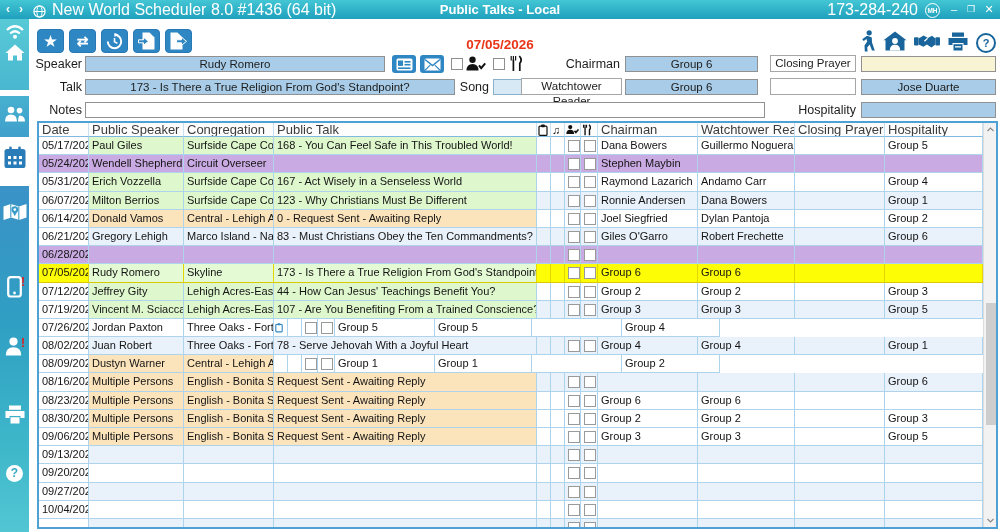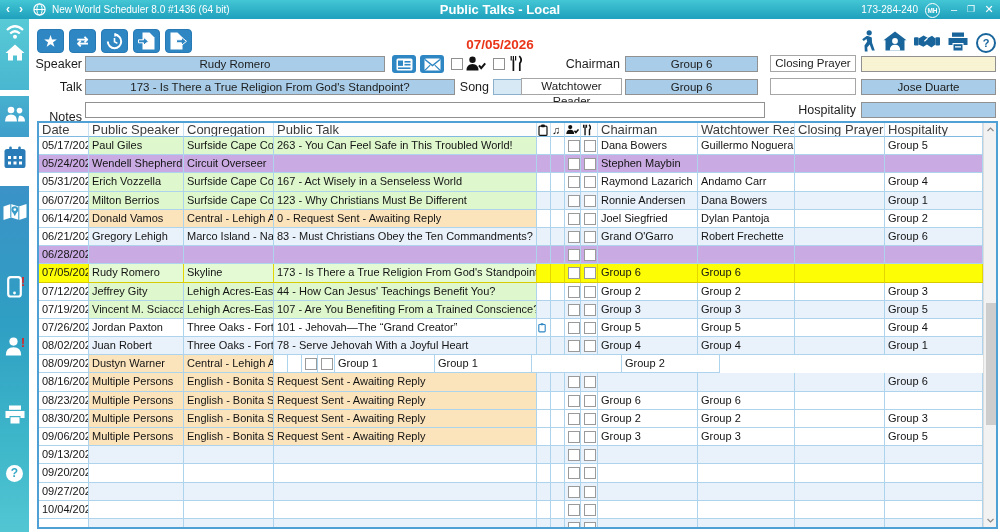--- a/index.html
+++ b/index.html
@@ -1,21 +1,21 @@
 <!DOCTYPE html>
 <html><head>
 <meta charset="utf-8">
 <style>
   html,body{margin:0;padding:0;background:#dcdcdc;}
   .screen{position:relative;width:1000px;height:532px;background:#fff;overflow:hidden;
           font-family:"Liberation Sans",sans-serif;-webkit-font-smoothing:antialiased;}
   
   .titlebar{position:absolute;left:0;top:0;width:1000px;height:19px;
             background:linear-gradient(180deg,#43c6d4,#1fa0bd);color:#fff;}
-  .tb-item{position:absolute;top:0;height:19px;line-height:19px;font-size:10px;white-space:nowrap;}
+  .tb-item{position:absolute;top:0;height:19px;line-height:19px;font-size:16px;white-space:nowrap;}
   .navchev{font-size:12px;font-weight:bold;width:12px;text-align:center;cursor:default;}
   .wintitle{left:0;right:0;text-align:center;font-size:13px;font-weight:bold;}
   .winbtn{width:16px;text-align:center;font-size:11px;}
   .mh-badge{top:2.5px;width:13px;height:13px;border:1.5px solid #fff;border-radius:50%;
             font-size:6.5px;font-weight:bold;text-align:center;line-height:13px;}
   
   .side{position:absolute;left:0;top:19px;width:29px;height:513px;background:#fff;}
   .seg{position:absolute;left:0;width:29px;}
   .seg1{top:0;height:71px;background:linear-gradient(180deg,#58cad6,#49b7d0);}
   .seg2{top:77px;height:41px;background:linear-gradient(180deg,#47b0cf,#3f9fcb);}
@@ -280,21 +280,21 @@
   <div class="field blue" style="left:85px;top:79px;width:370px">173 - Is There a True Religion From God's Standpoint?</div>
   <div class="lbl" style="left:456px;top:80px;width:33px">Song</div>
   <div class="songdd">
     <span></span><span class="arr"></span>
   </div>
   <div class="boxlbl" style="left:521px;top:78px;width:101px">Watchtower Reader</div>
   <div class="field blue" style="left:625px;top:79px;width:133px">Group 6</div>
   <div class="boxlbl" style="left:770px;top:78px;width:86px"></div>
   <div class="field blue" style="left:861px;top:79px;width:135px">Jose Duarte</div>
 
-  <div class="lbl" style="left:30px;top:110px;width:52px">Notes</div>
+  <div class="lbl" style="left:30px;top:103px;width:52px">Notes</div>
   <div class="field" style="left:85px;top:102px;width:680px;text-align:left"></div>
   <div class="lbl" style="left:770px;top:103px;width:86px">Hospitality</div>
   <div class="field blue" style="left:861px;top:102px;width:135px"></div>
 
   <div class="tablewrap">
     <div class="gridarea">
       <div class="thead">
         <div class="hcell w-date">Date</div>
         <div class="hcell w-sp">Public Speaker</div>
         <div class="hcell w-cong">Congregation</div>
@@ -325,21 +325,21 @@
         <div class="hcell w-ch">Chairman</div>
         <div class="hcell w-rd">Watchtower Reader</div>
         <div class="hcell w-cl">Closing Prayer</div>
         <div class="hcell w-ho">Hospitality</div>
       </div>
       <div>
           <div class="trow">
             <div class="cell w-date bg-white">05/17/2026</div>
             <div class="cell w-sp bg-green">Paul Giles</div>
             <div class="cell w-cong bg-green">Surfside Cape Coral</div>
-            <div class="cell w-talk bg-green">263 - You Can Feel Safe in This Troubled World!</div>
+            <div class="cell w-talk bg-green">168 - You Can Feel Safe in This Troubled World!</div>
             <div class="cell w-i1 ic bg-white"></div>
             <div class="cell w-i2 ic bg-white"></div>
             <div class="cell w-i3 ic bg-white"><span class="cb"></span></div>
             <div class="cell w-i4 ic bg-white"><span class="cb"></span></div>
             <div class="cell w-ch bg-white">Dana Bowers</div>
             <div class="cell w-rd bg-white">Guillermo Noguera</div>
             <div class="cell w-cl bg-white"></div>
             <div class="cell w-ho bg-white">Group 5</div>
           </div>
           <div class="trow">
@@ -400,21 +400,21 @@
           </div>
           <div class="trow">
             <div class="cell w-date bg-white">06/21/2026</div>
             <div class="cell w-sp bg-alt">Gregory Lehigh</div>
             <div class="cell w-cong bg-alt">Marco Island - Naples</div>
             <div class="cell w-talk bg-alt">83 - Must Christians Obey the Ten Commandments?</div>
             <div class="cell w-i1 ic bg-alt"></div>
             <div class="cell w-i2 ic bg-alt"></div>
             <div class="cell w-i3 ic bg-alt"><span class="cb"></span></div>
             <div class="cell w-i4 ic bg-alt"><span class="cb"></span></div>
-            <div class="cell w-ch bg-alt">Grand O'Garro</div>
+            <div class="cell w-ch bg-alt">Giles O'Garro</div>
             <div class="cell w-rd bg-alt">Robert Frechette</div>
             <div class="cell w-cl bg-alt"></div>
             <div class="cell w-ho bg-alt">Group 6</div>
           </div>
           <div class="trow">
             <div class="cell w-date bg-purple">06/28/2026</div>
             <div class="cell w-sp bg-purple"></div>
             <div class="cell w-cong bg-purple"></div>
             <div class="cell w-talk bg-purple"></div>
             <div class="cell w-i1 ic bg-purple"></div>
@@ -465,21 +465,20 @@
             <div class="cell w-i4 ic bg-alt"><span class="cb"></span></div>
             <div class="cell w-ch bg-alt">Group 3</div>
             <div class="cell w-rd bg-alt">Group 3</div>
             <div class="cell w-cl bg-alt"></div>
             <div class="cell w-ho bg-alt">Group 5</div>
           </div>
           <div class="trow">
             <div class="cell w-date bg-white">07/26/2026</div>
             <div class="cell w-sp bg-white">Jordan Paxton</div>
             <div class="cell w-cong bg-white">Three Oaks - Fort Myers</div>
-            <div class="cell w-talk bg-white">101 - Jehovah—The “Grand Creator”</div>
             <div class="cell w-i1 ic bg-white"><svg width="8" height="11" viewBox="0 0 10 12" style="margin-top:3px">
                 <rect x="1" y="2.2" width="8" height="9.2" rx="1" fill="none" stroke="#2e86c3" stroke-width="1.4"></rect>
                 <rect x="3.2" y="0.6" width="3.6" height="2.6" rx="0.6" fill="#2e86c3"></rect>
               </svg></div>
             <div class="cell w-i2 ic bg-white"></div>
             <div class="cell w-i3 ic bg-white"><span class="cb"></span></div>
             <div class="cell w-i4 ic bg-white"><span class="cb"></span></div>
             <div class="cell w-ch bg-white">Group 5</div>
             <div class="cell w-rd bg-white">Group 5</div>
             <div class="cell w-cl bg-white"></div>

